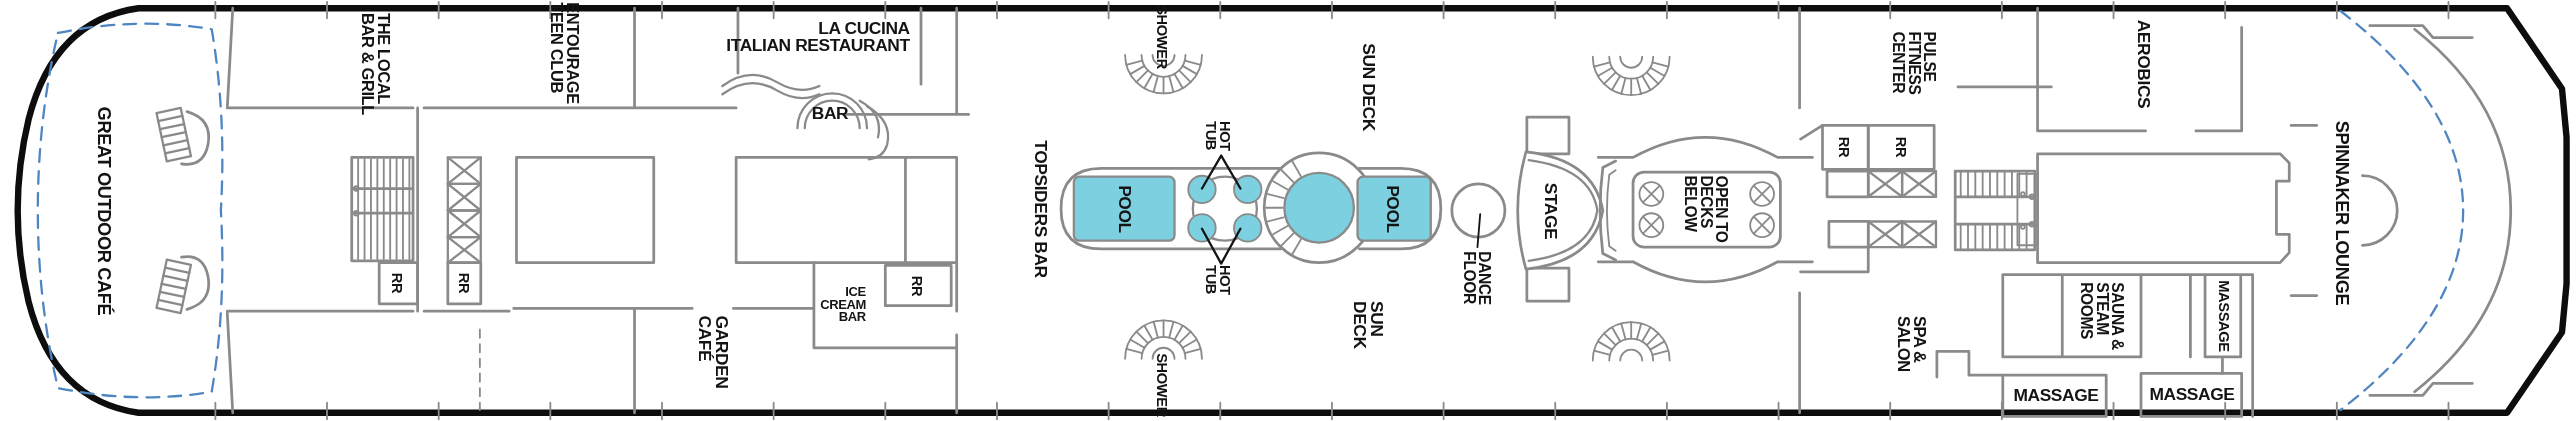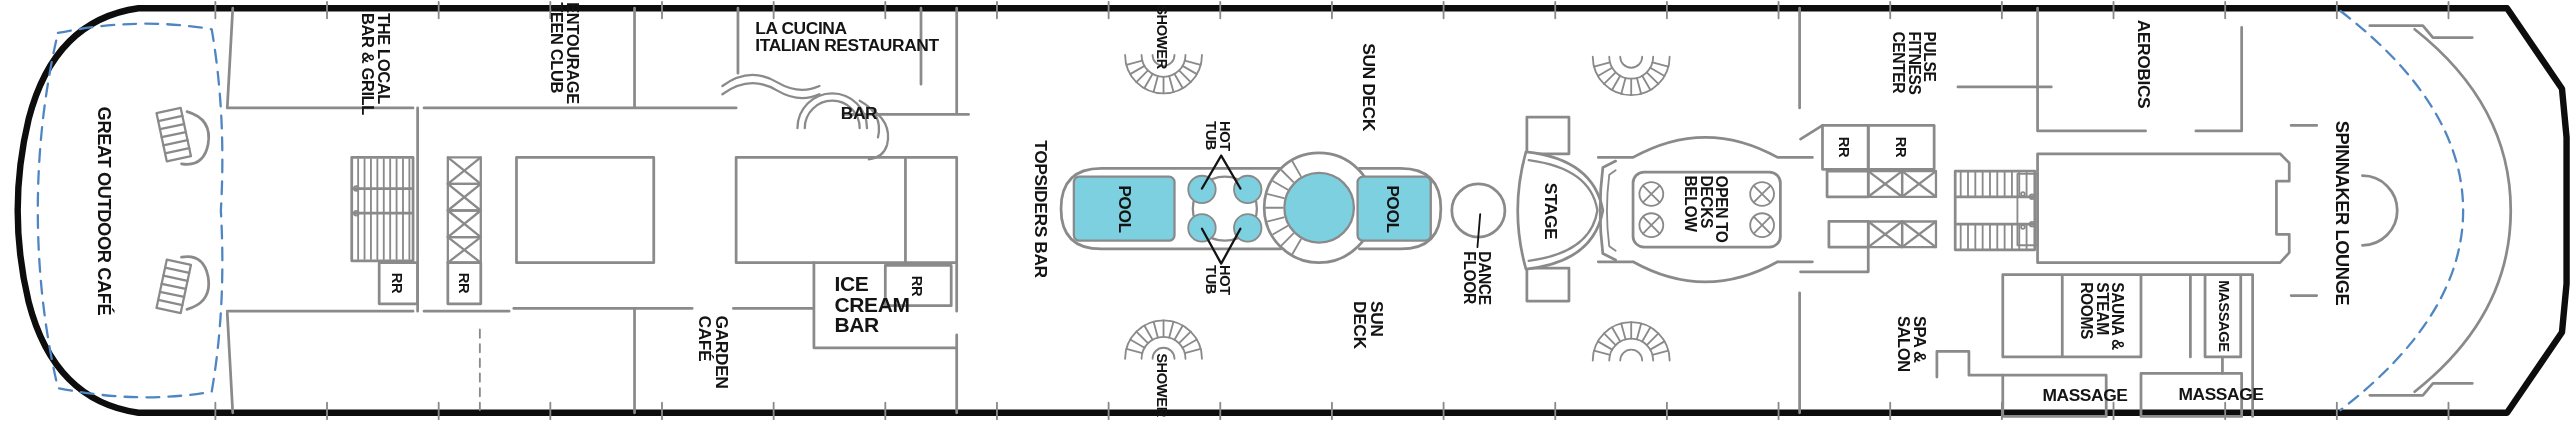--- a/index.html
+++ b/index.html
@@ -7,21 +7,21 @@
     --teal:#7cd0e0; --blue:#4f86c2; --bg:#ffffff;
   }
   html,body{margin:0;padding:0;background:var(--bg);}
   #plan{position:relative;width:2576px;height:421px;background:var(--bg);
         font-family:"Liberation Sans", sans-serif;overflow:hidden;}
   #linework{position:absolute;left:0;top:0;}
   .lbl{position:absolute;transform:translate(-50%,-50%);
        font-weight:700;color:var(--ink);letter-spacing:-0.4px;
        line-height:0.98;white-space:pre-line;}
   .v{writing-mode:vertical-rl;text-orientation:mixed;}
-  .h{text-align:left;margin-left:29px;}
+  .h{text-align:right;}
 </style>
 </head>
 <body>
 
 <div id="plan">
 
 <svg id="linework" width="2576" height="421" viewBox="0 0 2812 460" fill="none" stroke-linecap="round" stroke-linejoin="round">
 
   <g style="stroke:var(--hull)" stroke-width="7">
     <path d="M150 9 L2738 9 L2798 97 L2803 150 L2803 310 L2798 363 L2738 451 L150 451
@@ -236,21 +236,21 @@
 
   <div class="lbl v" style="left:104px;top:211px;font-size:18.3px;">GREAT OUTDOOR CAFÉ</div>
   <div class="lbl v" style="left:376px;top:64px;font-size:16.5px;">THE LOCAL
 BAR &amp; GRILL</div>
   <div class="lbl v" style="left:565px;top:53px;font-size:16.5px;">ENTOURAGE
 TEEN CLUB</div>
   <div class="lbl h" style="left:818px;top:37px;font-size:17.4px;">LA CUCINA
 ITALIAN RESTAURANT</div>
   <div class="lbl h" style="left:830px;top:114px;font-size:17.4px;">BAR</div>
   <div class="lbl v" style="left:713px;top:352px;font-size:17.4px;">GARDEN CAFÉ</div>
-  <div class="lbl h" style="left:843px;top:305px;font-size:21px;">ICE
+  <div class="lbl h" style="left:843px;top:305px;font-size:13px;">ICE
 CREAM
 BAR</div>
   <div class="lbl v" style="left:917px;top:286px;font-size:14.7px;">RR</div>
   <div class="lbl v" style="left:397px;top:283px;font-size:14.7px;">RR</div>
   <div class="lbl v" style="left:464px;top:283px;font-size:14.7px;">RR</div>
   <div class="lbl v" style="left:1040px;top:209px;font-size:17.4px;">TOPSIDERS BAR</div>
   <div class="lbl v" style="left:1162px;top:37px;font-size:14.7px;">SHOWER</div>
   <div class="lbl v" style="left:1162px;top:385px;font-size:14.7px;">SHOWER</div>
   <div class="lbl v" style="left:1368px;top:87px;font-size:17.4px;">SUN DECK</div>
   <div class="lbl v" style="left:1368px;top:341px;font-size:17.4px;">SUN DECK</div>

